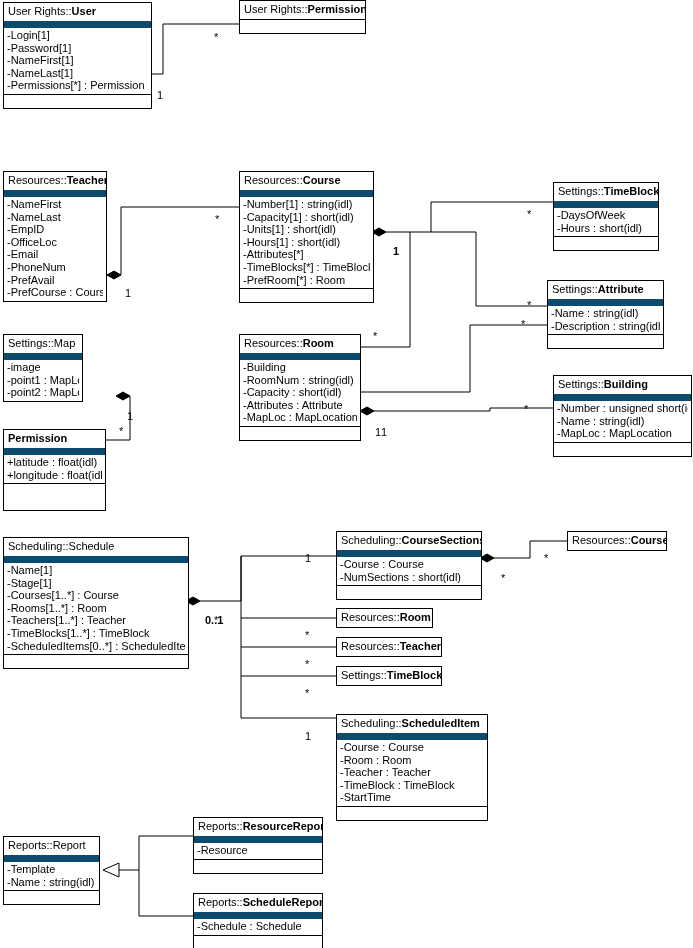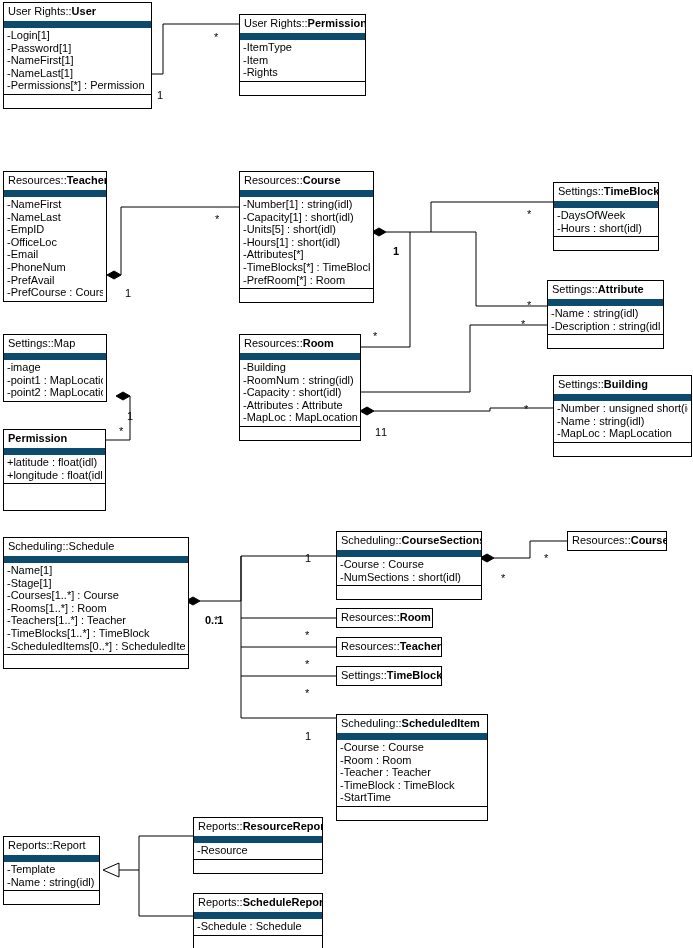--- a/index.html
+++ b/index.html
@@ -68,27 +68,22 @@
     <div class="attrs">
       <div>-Login[1]</div>
       <div>-Password[1]</div>
       <div>-NameFirst[1]</div>
       <div>-NameLast[1]</div>
       <div>-Permissions[*] : Permission</div>
     </div>
     <div class="ops"></div>
   </div>
 
-  <div class="cls" style="left:239px; top:14px; width:127px;">
+  <div class="cls" style="left:239px; top:0; width:127px;">
     <div class="title"><span>User Rights::</span><b>Permission</b></div>
-    <div class="attrs">
-      <div>-ItemType</div>
-      <div>-Item</div>
-      <div>-Rights</div>
-    </div>
     <div class="ops"></div>
   </div>
 
   <div class="cls" style="left:3px; top:171px; width:104px;">
     <div class="title"><span>Resources::</span><b>Teacher</b></div>
     <div class="attrs">
       <div>-NameFirst</div>
       <div>-NameLast</div>
       <div>-EmpID</div>
       <div>-OfficeLoc</div>
@@ -97,21 +92,21 @@
       <div>-PrefAvail</div>
       <div>-PrefCourse : Course</div>
     </div>
   </div>
 
   <div class="cls" style="left:239px; top:171px; width:135px;">
     <div class="title"><span>Resources::</span><b>Course</b></div>
     <div class="attrs">
       <div>-Number[1] : string(idl)</div>
       <div>-Capacity[1] : short(idl)</div>
-      <div>-Units[5] : short(idl)</div>
+      <div>-Units[1] : short(idl)</div>
       <div>-Hours[1] : short(idl)</div>
       <div>-Attributes[*]</div>
       <div>-TimeBlocks[*] : TimeBlock</div>
       <div>-PrefRoom[*] : Room</div>
     </div>
     <div class="ops"></div>
   </div>
 
   <div class="cls" style="left:553px; top:182px; width:106px;">
     <div class="title"><span>Settings::</span><b>TimeBlock</b></div>
@@ -124,21 +119,21 @@
 
   <div class="cls" style="left:547px; top:280px; width:117px;">
     <div class="title"><span>Settings::</span><b>Attribute</b></div>
     <div class="attrs">
       <div>-Name : string(idl)</div>
       <div>-Description : string(idl)</div>
     </div>
     <div class="ops"></div>
   </div>
 
-  <div class="cls" style="left:3px; top:334px; width:104px;">
+  <div class="cls" style="left:3px; top:334px; width:80px;">
     <div class="title"><span>Settings::Map</span><b></b></div>
     <div class="attrs">
       <div>-image</div>
       <div>-point1 : MapLocation</div>
       <div>-point2 : MapLocation</div>
     </div>
   </div>
 
   <div class="cls" style="left:239px; top:334px; width:122px;">
     <div class="title"><span>Resources::</span><b>Room</b></div>

